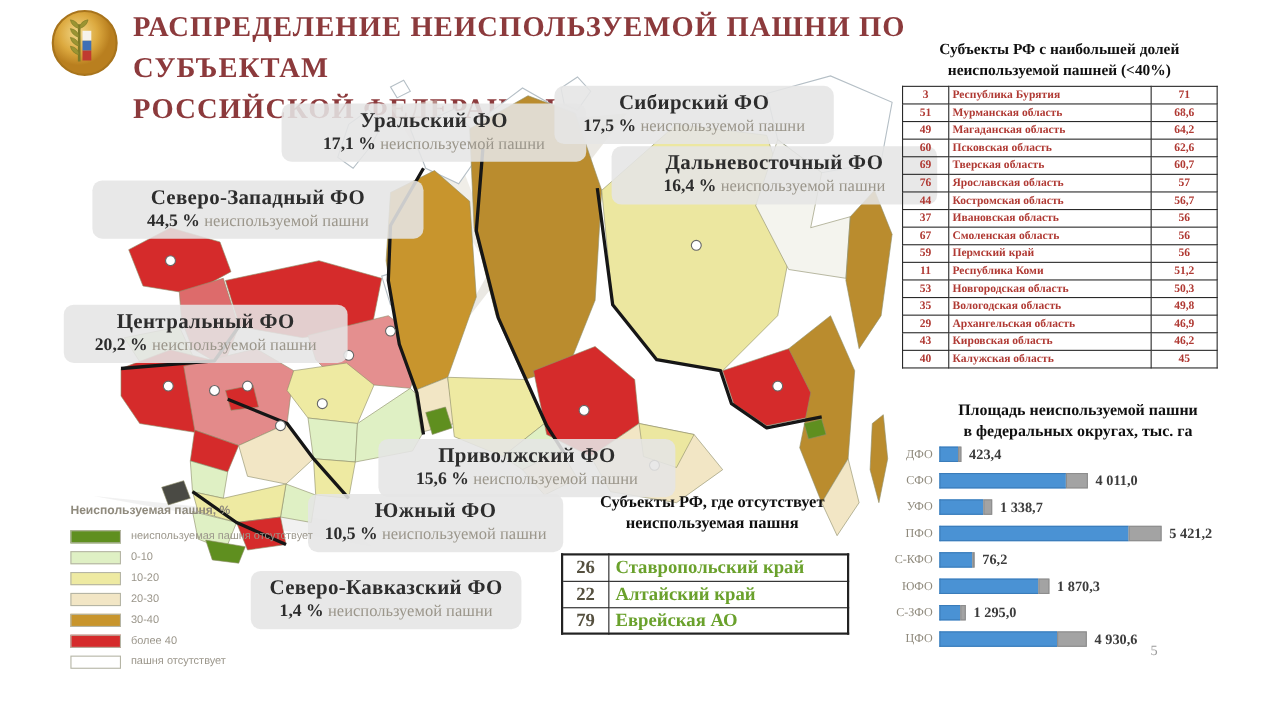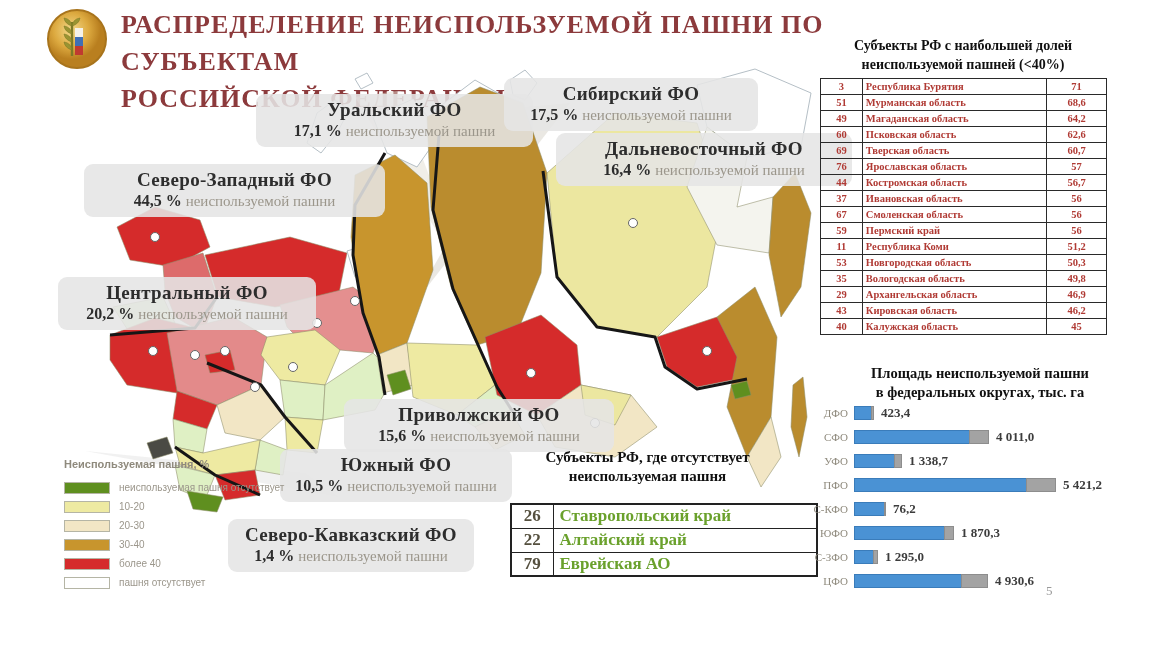--- a/index.html
+++ b/index.html
@@ -61,21 +61,21 @@
   .bar-blue { height:14px; background:#4a92d4; border:1px solid #3a7cba;
     border-right:none; flex:none; }
   .bar-gray { height:14px; background:#a3a3a3; border:1px solid #8d8d8d; flex:none; }
   .bar-val { font-size:13px; font-weight:bold; color:#3c3c3c; margin-left:7px;
     white-space:nowrap; }
 
   
   #zero-title { position:absolute; left:505px; top:448px; width:285px;
     text-align:center; font-size:15px; font-weight:bold; color:#101010;
     line-height:19px; }
-  #zero-table { position:absolute; left:510px; top:503px; width:308px;
+  #zero-table { position:absolute; left:510px; top:503px; width:262px;
     border-collapse:collapse; border:2px solid #222;padding-left:20px; }
   #zero-table td { border:1.5px solid #222; font-size:17px; font-weight:bold;
     height:24px; padding:0 6px; }
   #zero-table td.z-code { width:42px; text-align:center; color:#55503f; }
   #zero-table td.z-name { color:#6aa12c;margin-top:13px; }
 
   #page-number { position:absolute; left:1046px; top:583px; font-size:13px;
     color:#9a9a9a; }
 </style>
 </head>
@@ -242,20 +242,24 @@
     </div>
 
   <div id="legend">
     <div id="legend-title">Неиспользуемая пашня, %</div>
     <div id="legend-items">
         <div class="leg-item">
           <span class="leg-swatch" style="background: rgb(95, 143, 31);"></span>
           <span class="leg-label">неиспользуемая пашня отсутствует</span>
         </div>
         <div class="leg-item">
+          <span class="leg-swatch" style="background: rgb(223, 240, 196);"></span>
+          <span class="leg-label">0-10</span>
+        </div>
+        <div class="leg-item">
           <span class="leg-swatch" style="background: rgb(238, 234, 162);"></span>
           <span class="leg-label">10-20</span>
         </div>
         <div class="leg-item">
           <span class="leg-swatch" style="background: rgb(242, 230, 197);"></span>
           <span class="leg-label">20-30</span>
         </div>
         <div class="leg-item">
           <span class="leg-swatch" style="background: rgb(200, 149, 45);"></span>
           <span class="leg-label">30-40</span>

